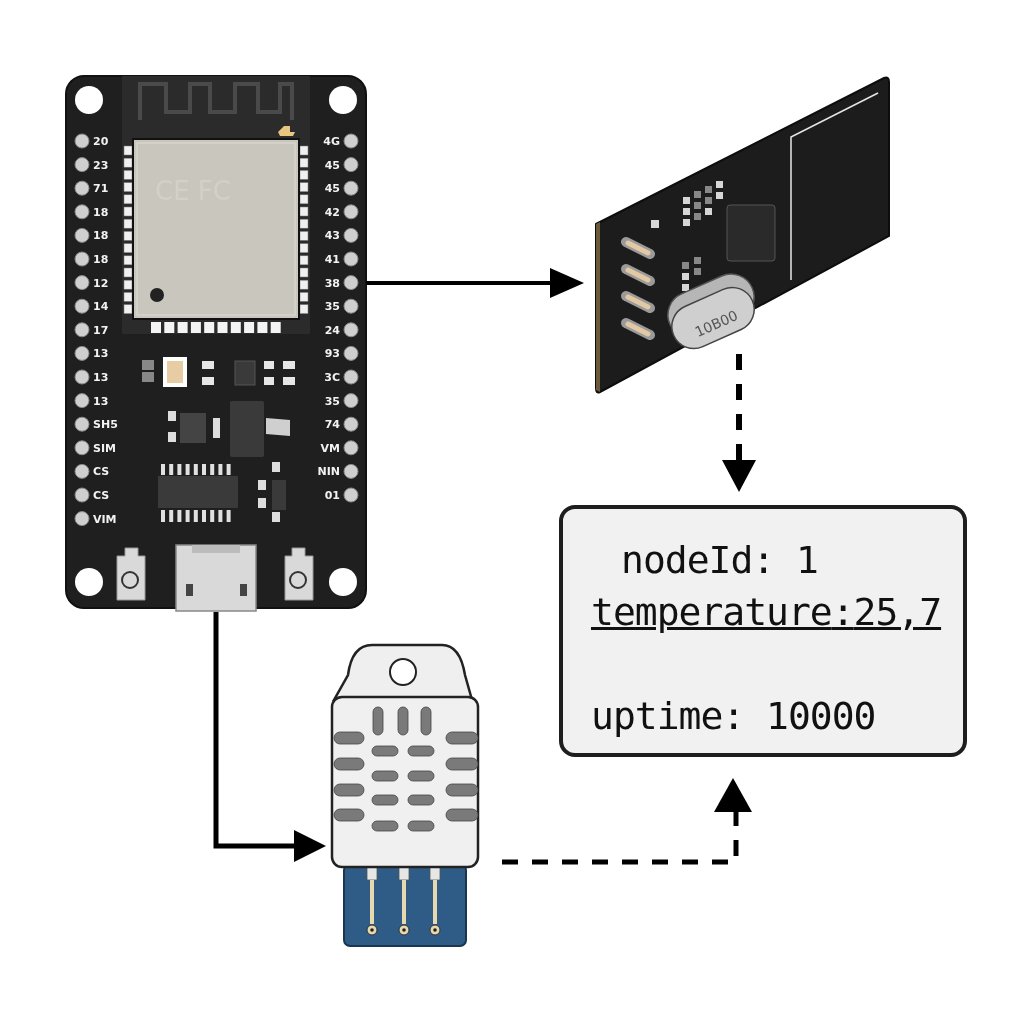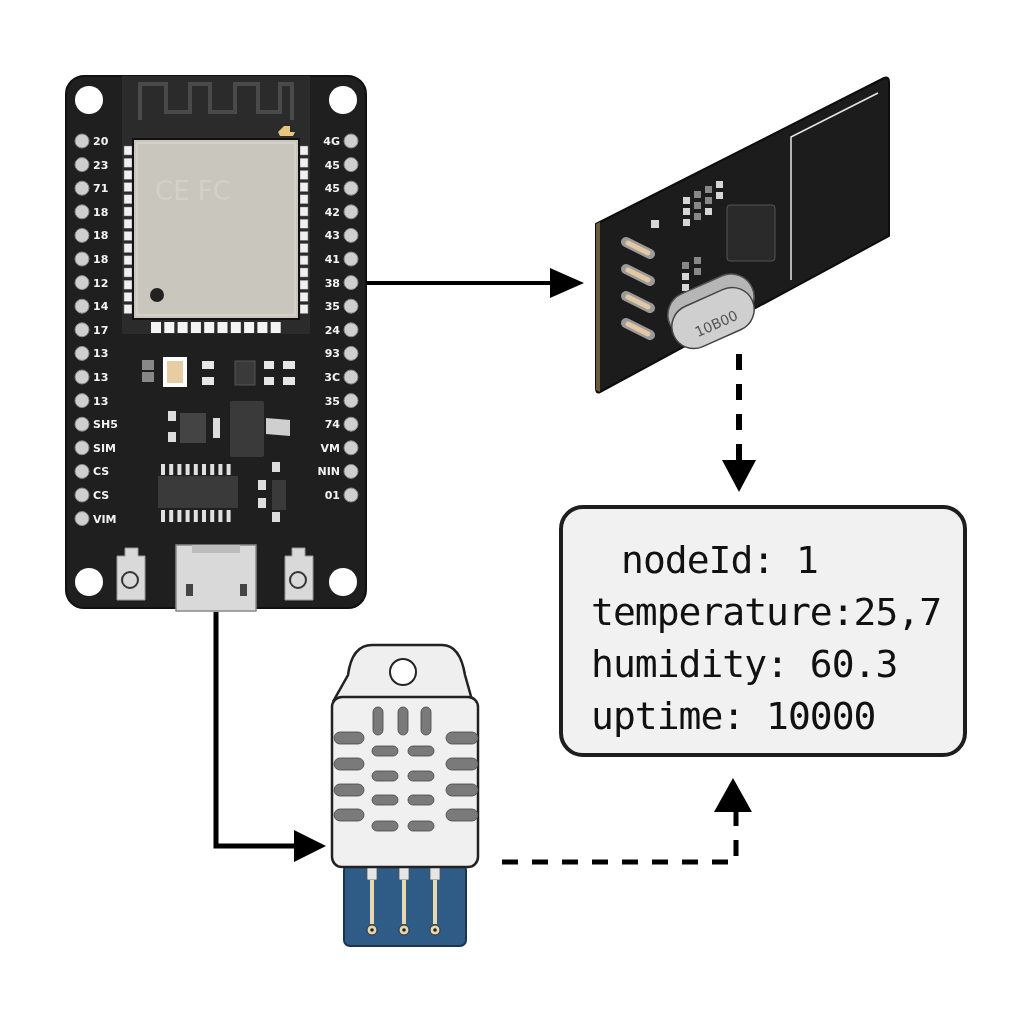--- a/index.html
+++ b/index.html
@@ -1,21 +1,21 @@
 <!DOCTYPE html>
 <html><head>
   <meta charset="utf-8">
   <style>
     html, body { margin: 0; padding: 0; background: #ffffff; }
     body { width: 1024px; height: 1024px; position: relative; overflow: hidden; font-family: "DejaVu Sans", sans-serif; }
     svg#diagram { position: absolute; left: 0; top: 0; }
     .pin-label { font-family: "DejaVu Sans", sans-serif; font-weight: bold; font-size: 11px; fill: #f2f2f2; }
     .payload-box {
       position: absolute; left: 559px; top: 505px; width: 408px; height: 252px;
-      box-sizing: border-box; border: 4px solid #1e1e1e; border-radius: 24px;
+      box-sizing: border-box; border: 4px solid #1e1e1e; border-radius: 16px;
       background: #f1f1f1;
     }
     .payload-line {
       position: absolute; font-family: "DejaVu Sans Mono", monospace; font-size: 38px;
       color: #111; white-space: pre; letter-spacing: -1px; line-height: 1;
     }
   </style>
 </head>
 <body>
 
@@ -329,16 +329,15 @@
     <path d="M722,460 L739,492 L756,460 z" fill="#000"></path>
   </g>
   <g>
     <polyline points="502,862 736,862 736,810" fill="none" stroke="#000" stroke-width="5" stroke-dasharray="16,14"></polyline>
     <path d="M714,812 L733,778 L752,812 z" fill="#000"></path>
   </g>
 </svg>
 
 <div class="payload-box">
   <div class="payload-line" style="left:58px; top:32px;"><span>nodeId</span><span>: </span><span>1</span></div>
-  <div class="payload-line" style="left:28px; top:84px;"><span>temperature</span><span>:</span><span>25,7</span></div>
-  <div class="payload-line" style="left:28px; top:136px;"><span>humidity</span><span>: </span><span>60.3</span></div>
+  <div class="payload-line" style="left:28px; top:84px;text-decoration:underline;"><span>temperature</span><span>:</span><span>25,7</span></div>
   <div class="payload-line" style="left:28px; top:188px;text-align:right;"><span>uptime</span><span>: </span><span>10000</span></div>
 </div>
 
 </body></html>

